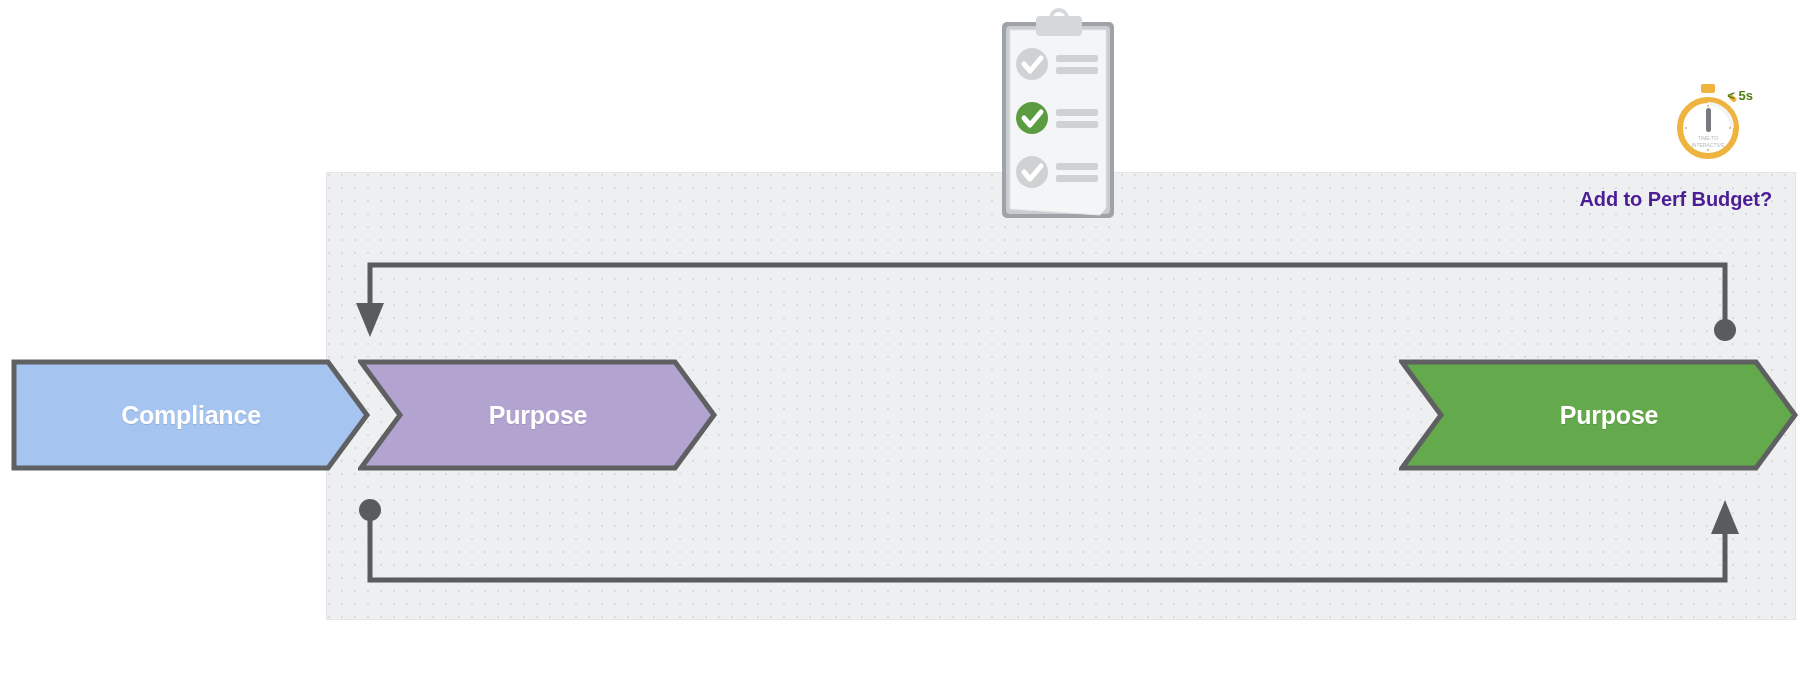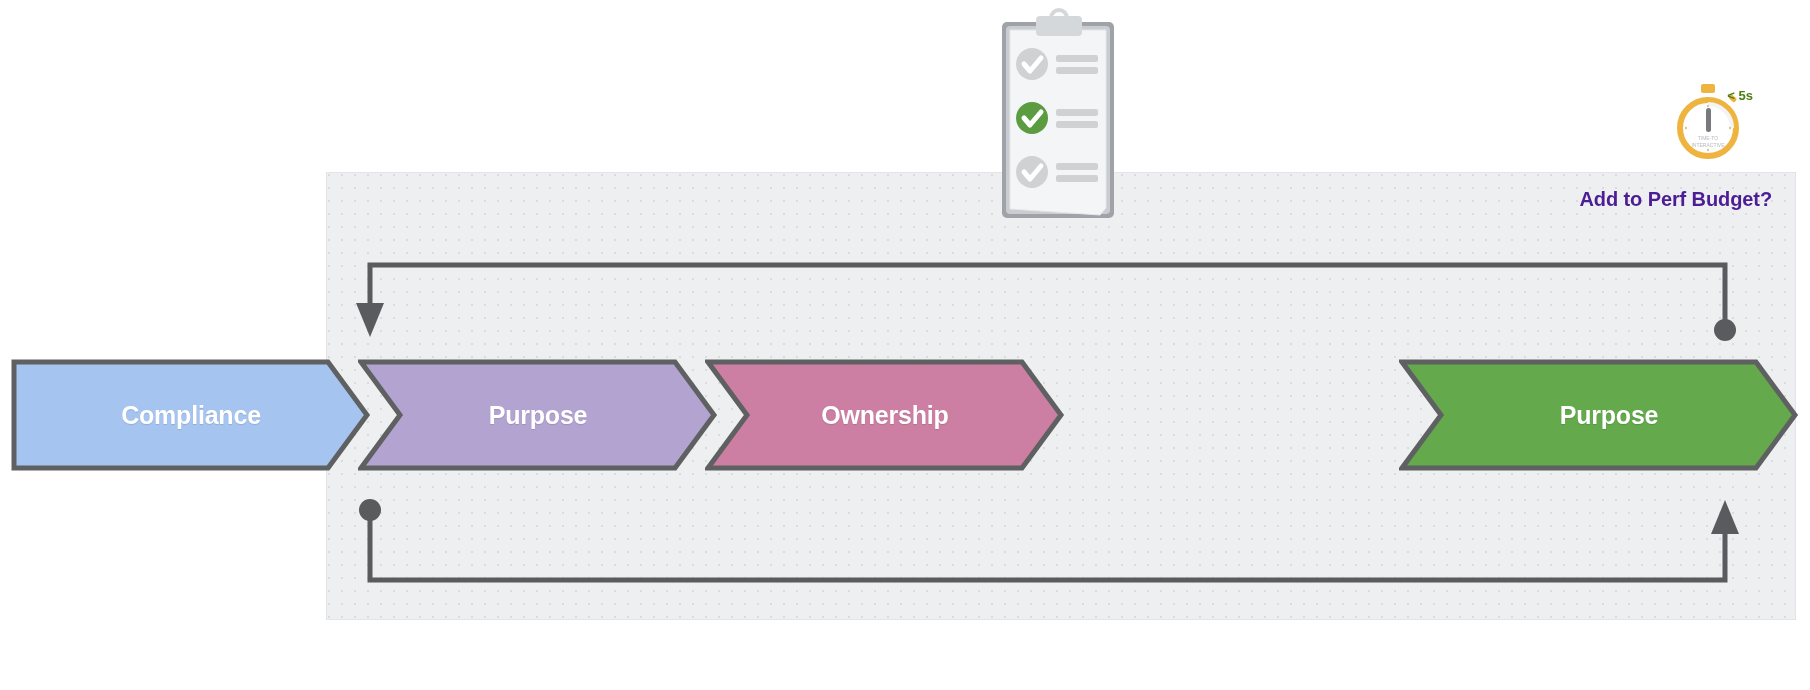--- a/index.html
+++ b/index.html
@@ -162,26 +162,20 @@
       <div class="chev-label" style="padding-right:38px;">Compliance</div>
     </div>
 
     <div class="chev" style="left:358px; width:360px;">
       <svg width="360" height="130" viewBox="0 0 360 130">
         <path d="M 3 12 L 317 12 L 356 65 L 317 118 L 3 118 L 42 65 Z" fill="#b3a3d1" stroke="#5f6062" stroke-width="5" stroke-linejoin="miter"></path>
       </svg>
       <div class="chev-label">Purpose</div>
     </div>
 
-    <div class="chev" style="left:705px; width:360px;">
-      <svg width="360" height="130" viewBox="0 0 360 130">
-        <path d="M 3 12 L 317 12 L 356 65 L 317 118 L 3 118 L 42 65 Z" fill="#cc7fa3" stroke="#5f6062" stroke-width="5" stroke-linejoin="miter"></path>
-      </svg>
-      <div class="chev-label">Ownership</div>
-    </div>
 
 
     <div class="chev" style="left:1399px; width:400px;">
       <svg width="400" height="130" viewBox="0 0 400 130">
         <path d="M 3 12 L 357 12 L 396 65 L 357 118 L 3 118 L 42 65 Z" fill="#64a94b" stroke="#5f6062" stroke-width="5" stroke-linejoin="miter"></path>
       </svg>
       <div class="chev-label" style="padding-left:10px;">Purpose</div>
     </div>
   </div>
 

